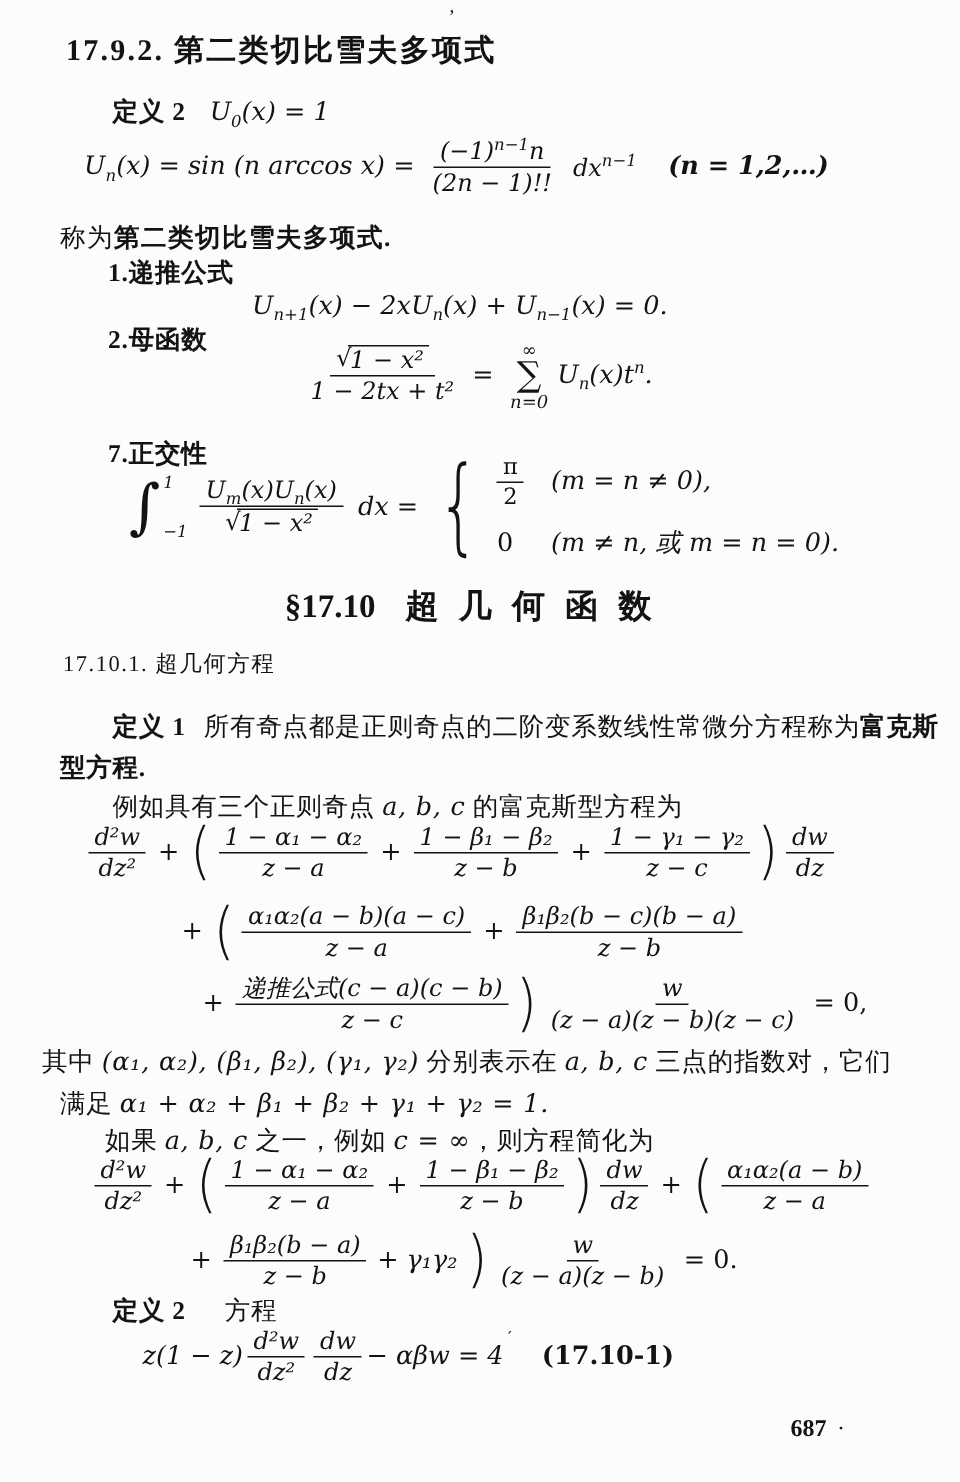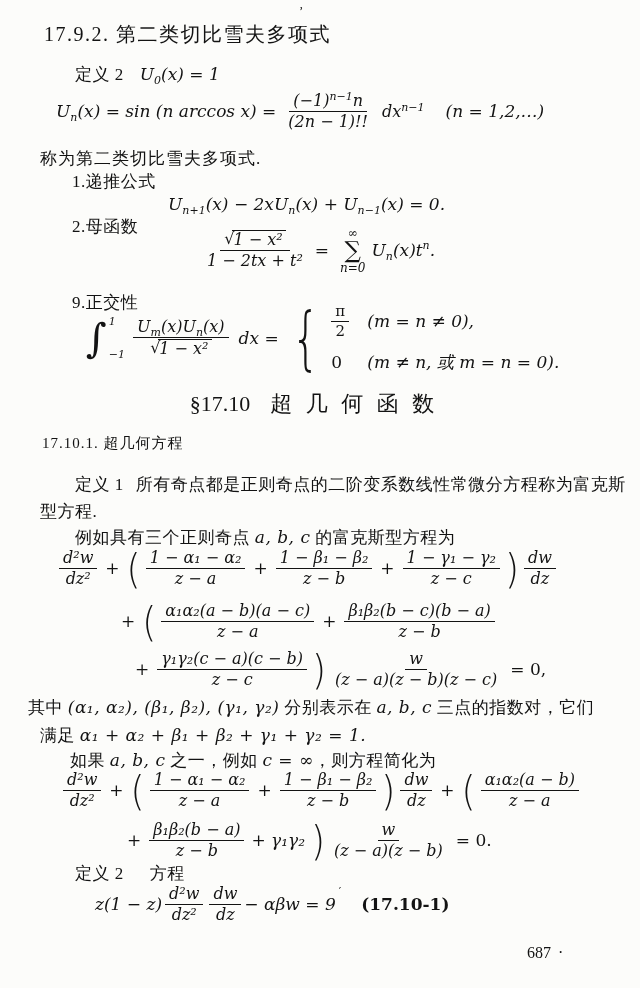--- a/index.html
+++ b/index.html
@@ -1,20 +1,20 @@
 <!DOCTYPE html>
 <html><head>
 <meta charset="utf-8">
 <style>
   html,body{margin:0;padding:0;background:#e8e8e8}
   #page{position:relative;width:640px;height:988px;background:#fcfcfa;color:#131313;
         font-family:"Liberation Serif","DejaVu Serif",serif;overflow:hidden}
   .line{position:absolute;white-space:nowrap;line-height:1.25}
   .cn{font-size:17px;letter-spacing:0.5px}
-  .b{font-weight:400}
+  .b{font-weight:700}
   .m{font-family:"DejaVu Serif",serif;font-style:italic;font-size:17px}
   .up{font-style:normal}
   .mrow{display:flex;align-items:center}
   .fr{display:inline-flex;flex-direction:column;align-items:center;margin:0 3px;
       font-size:16px;line-height:1.18;text-align:center}
   .fr .nu{padding:0 4px;border-bottom:1.4px solid #131313}
   .fr .de{padding:1px 4px 0}
   sup,sub{font-size:11px;line-height:0}
   .op{font-style:normal;margin:0 5px}
   .bigp{font-style:normal;font-family:"DejaVu Sans",sans-serif;font-weight:300;
@@ -81,21 +81,21 @@
     </span>
     <span class="op">=</span>
     <span class="sum">
         <span class="st">∞</span>
         <span class="ss">∑</span>
         <span class="sb">n=0</span>
       </span>
     <span><span>U</span><sub>n</sub><span>(x)t</span><sup>n</sup><span>.</span></span>
   </div>
 
-  <div class="line cn b" style="left:72px;top:292px">9.正交性</div>
+  <div class="line cn b" style="left:72px;top:292px">7.正交性</div>
 
   <div class="line m mrow" style="left:86px;top:303px">
     <span class="int">
         <span class="isym">∫</span>
         <span class="ilims">
           <span>1</span>
           <span>−1</span>
         </span>
       </span>
     <span class="fr">
@@ -175,21 +175,21 @@
     <span class="op">+</span>
     <span class="fr">
         <span class="nu">β₁β₂(b − c)(b − a)</span>
         <span class="de">z − b</span>
       </span>
   </div>
 
   <div class="line m mrow" style="left:130px;top:650px">
     <span class="op">+</span>
     <span class="fr">
-        <span class="nu">γ₁γ₂(c − a)(c − b)</span>
+        <span class="nu">递推公式(c − a)(c − b)</span>
         <span class="de">z − c</span>
       </span>
     <span class="bigp">)</span>
     <span class="fr">
         <span class="nu">w</span>
         <span class="de">(z − a)(z − b)(z − c)</span>
       </span>
     <span class="up" style="margin-left:6px">= 0,</span>
   </div>
 
@@ -247,20 +247,20 @@
   <div class="line m mrow" style="left:95px;top:885px">
     <span>z(1 − z)</span>
     <span class="fr">
         <span class="nu">d²w</span>
         <span class="de">dz²</span>
       </span>
     <span class="fr">
         <span class="nu">dw</span>
         <span class="de">dz</span>
       </span>
-    <span>− αβw = 9</span>
+    <span>− αβw = 4</span>
     <span class="up" style="font-size:11px;margin-left:3px;align-self:flex-start">′</span>
     <span class="tag">(17.10-1)</span>
   </div>
 
   <div class="line" style="left:527px;top:943px;font-size:16px"><span class="b">687</span><span style="margin-left:7px">·</span></div>
 
 </div>
 
 </body></html>

